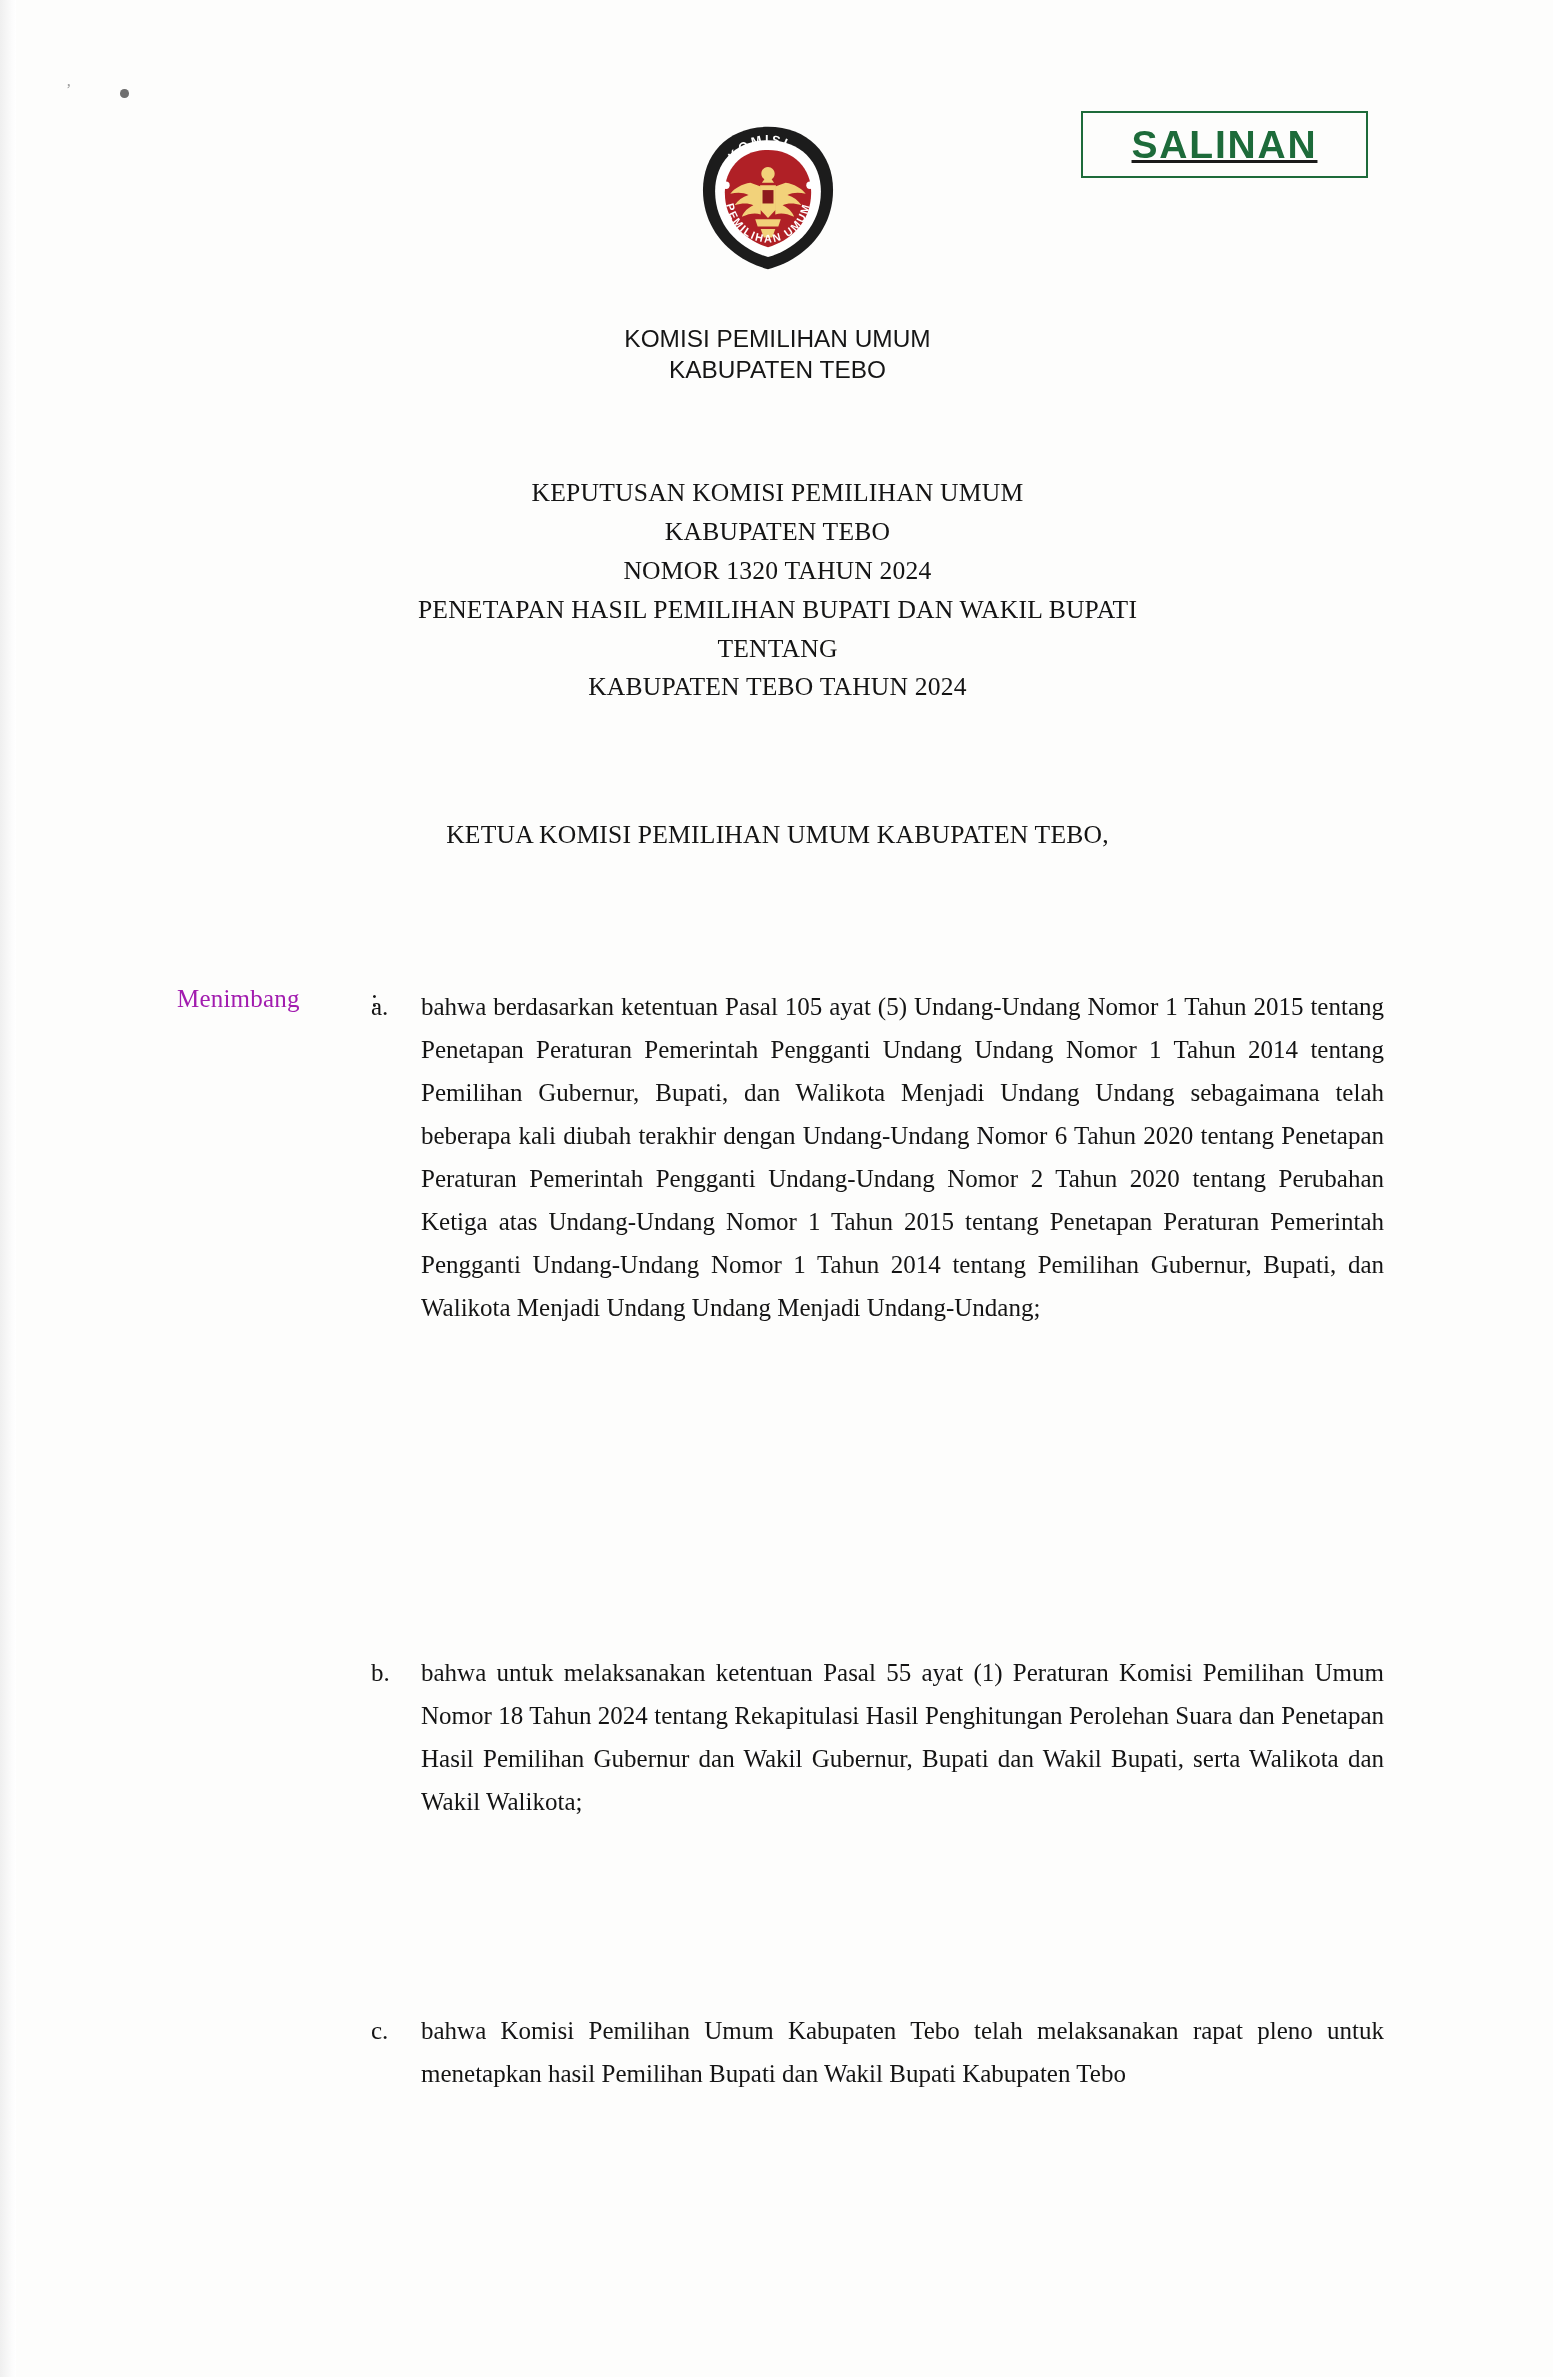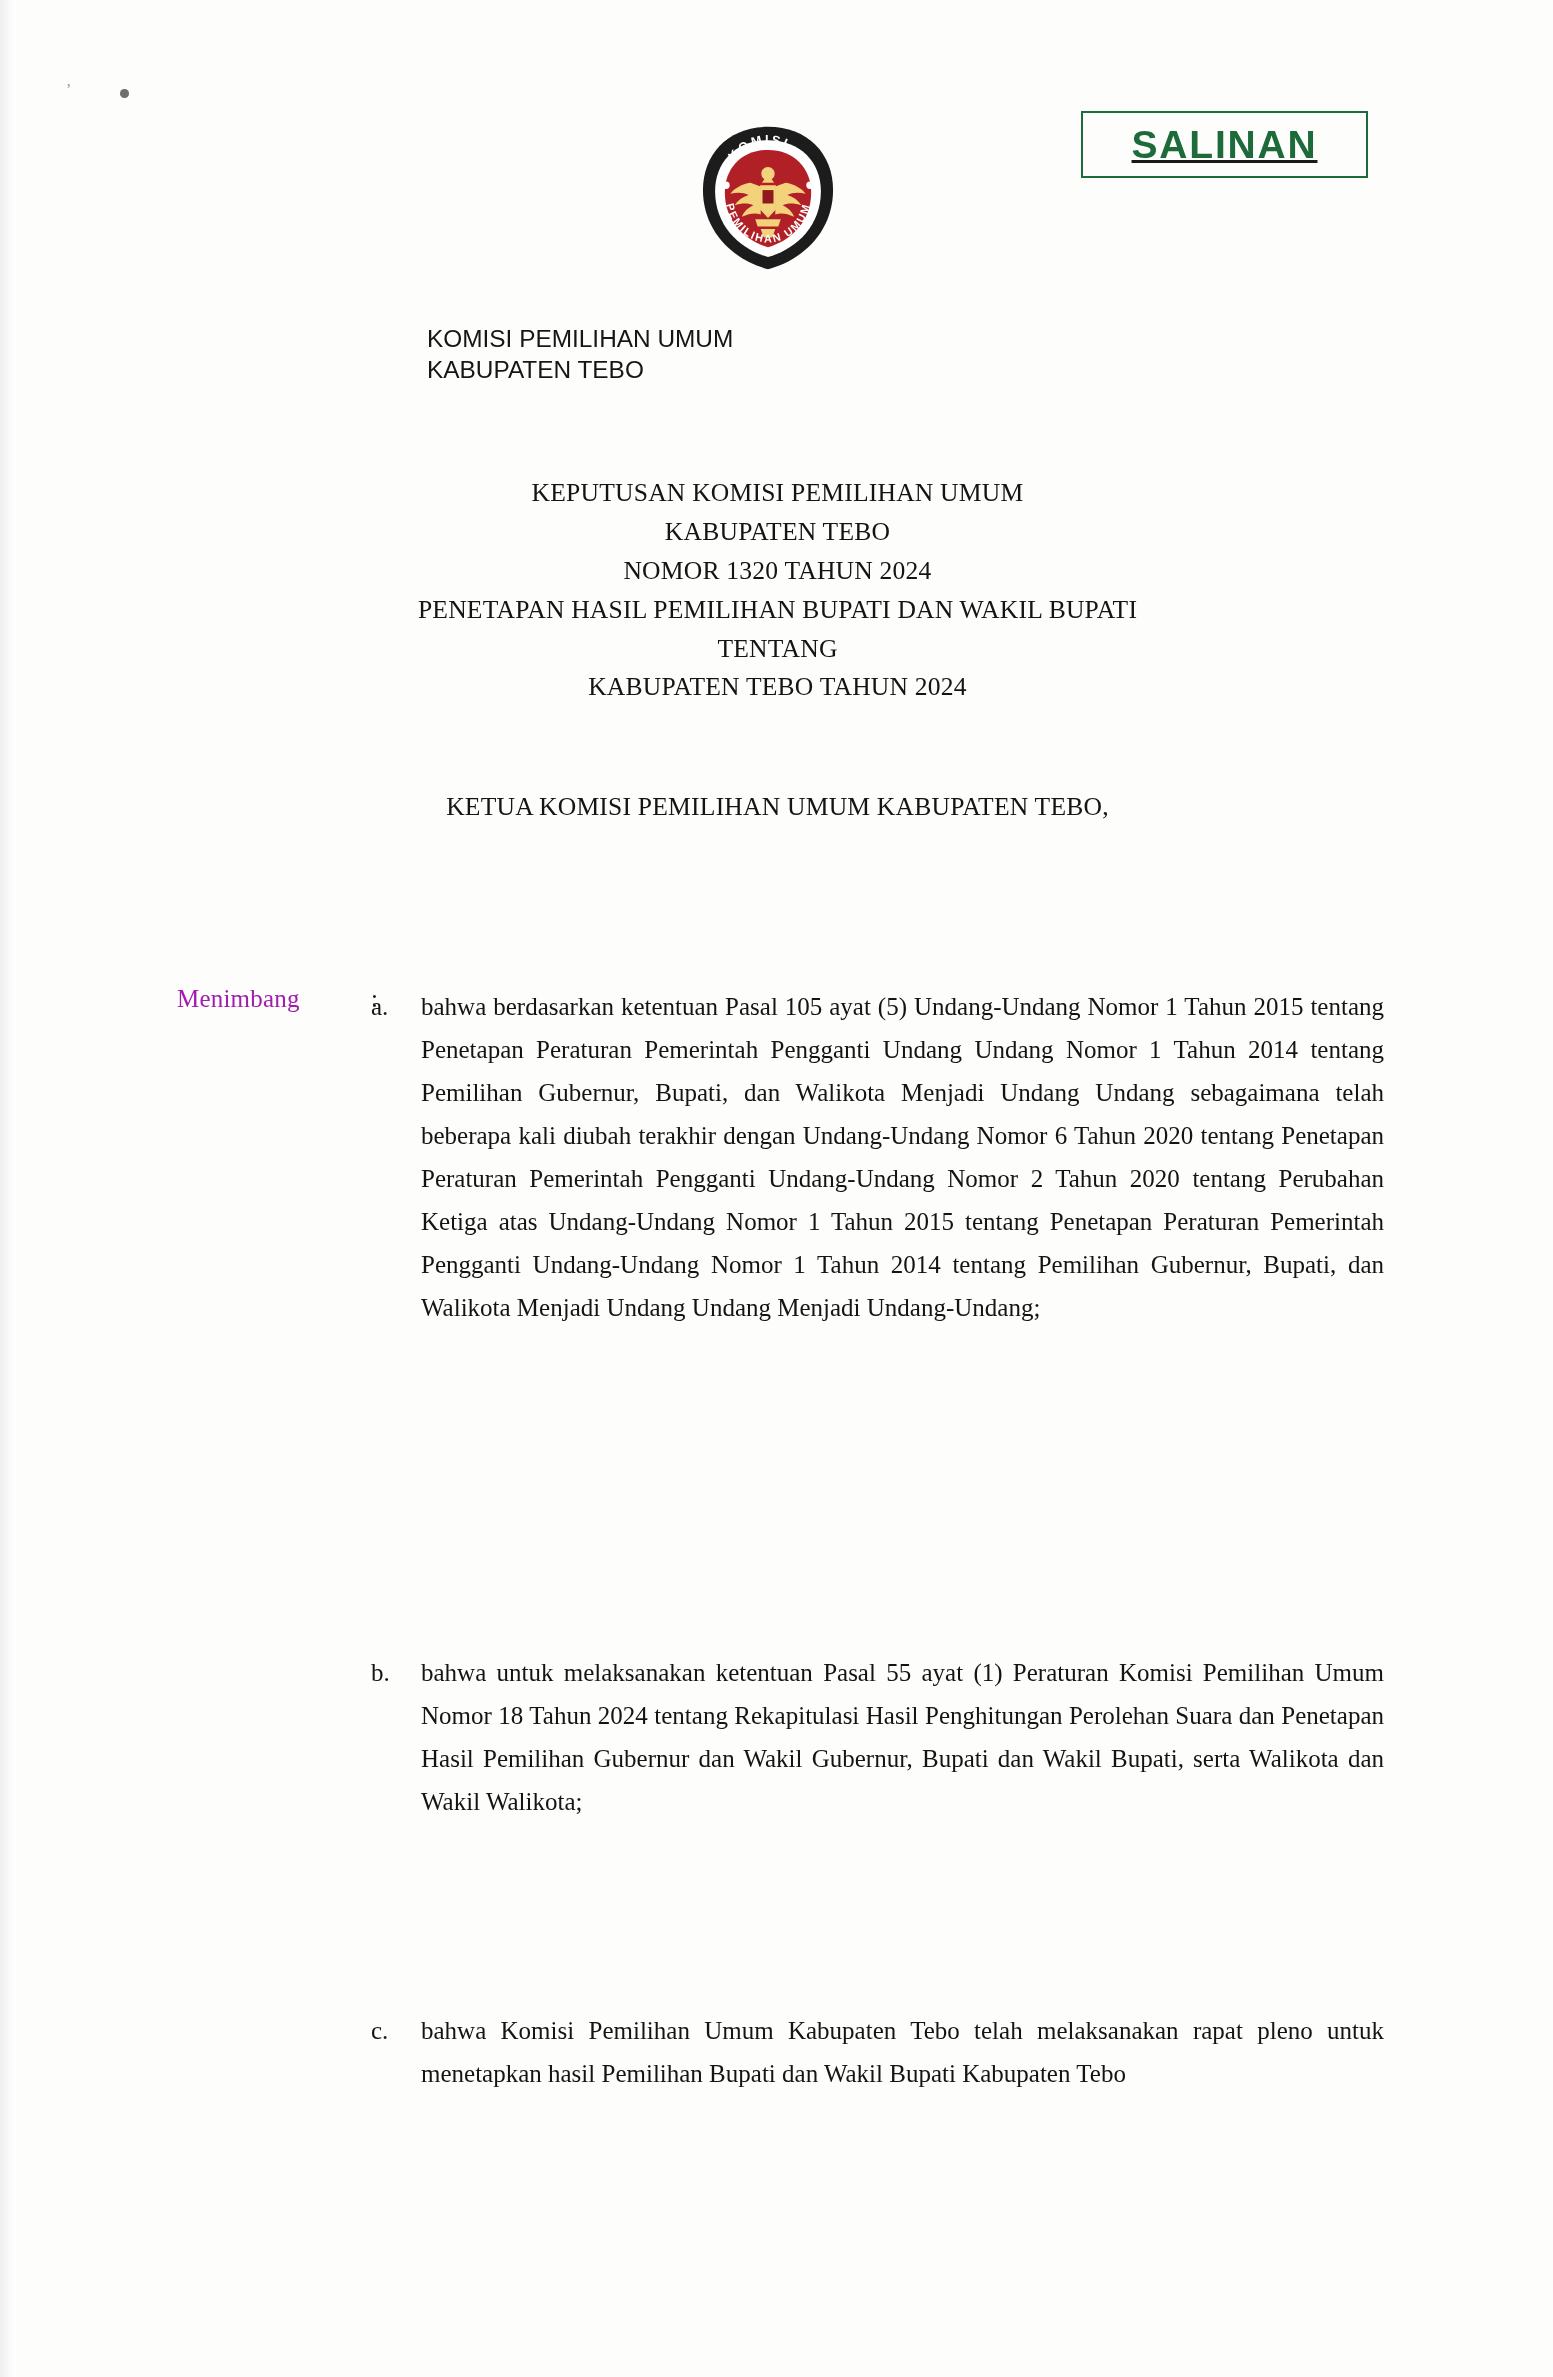--- a/index.html
+++ b/index.html
@@ -87,21 +87,21 @@
     height: 152px;
   }
   .logo-svg { display: block; }
 
   
   .inst-head {
     position: absolute;
     left: 427px;
     top: 323px;
     width: 701px;
-    text-align: left;
+    text-align: center;
     font-family: "Liberation Sans", sans-serif;
     font-size: 24.4px;
     line-height: 1.28;
     color: #161616;
   }
   .inst-head div { white-space: nowrap; }
 
   
   .title-block {
     position: absolute;
@@ -113,21 +113,21 @@
     font-size: 25.6px;
     line-height: 1.52;
     letter-spacing: 0.2px;
     color: #141414;
     margin-top: 26px;
   }
 
   .ketua-line {
     position: absolute;
     left: 232px;
-    top: 792px;
+    top: 820px;
     width: 1091px;
     text-align: center;
     font-size: 25.6px;
     letter-spacing: 0.2px;
     color: #141414;
   }
 
   
   .menimbang-label {
     position: absolute;

